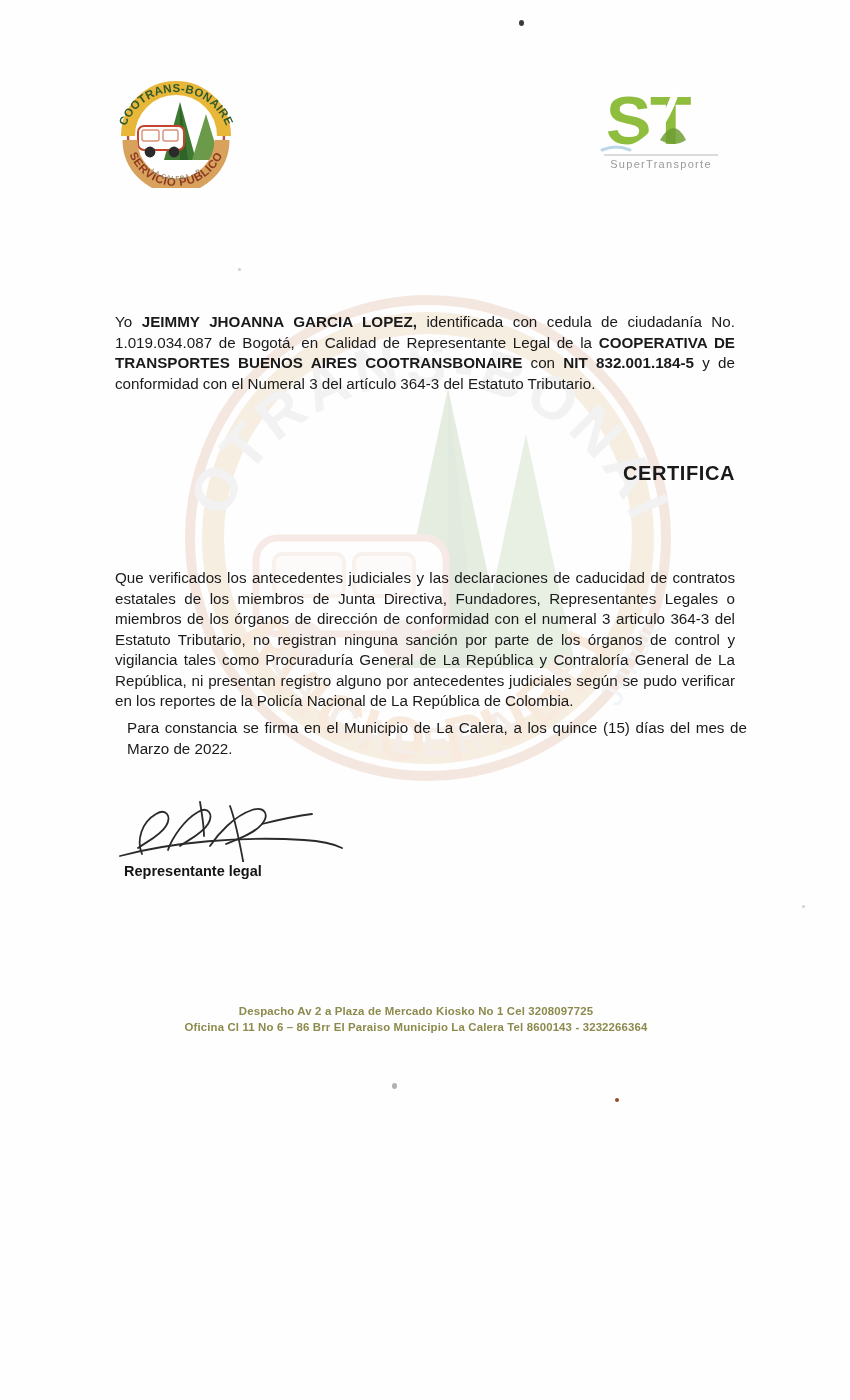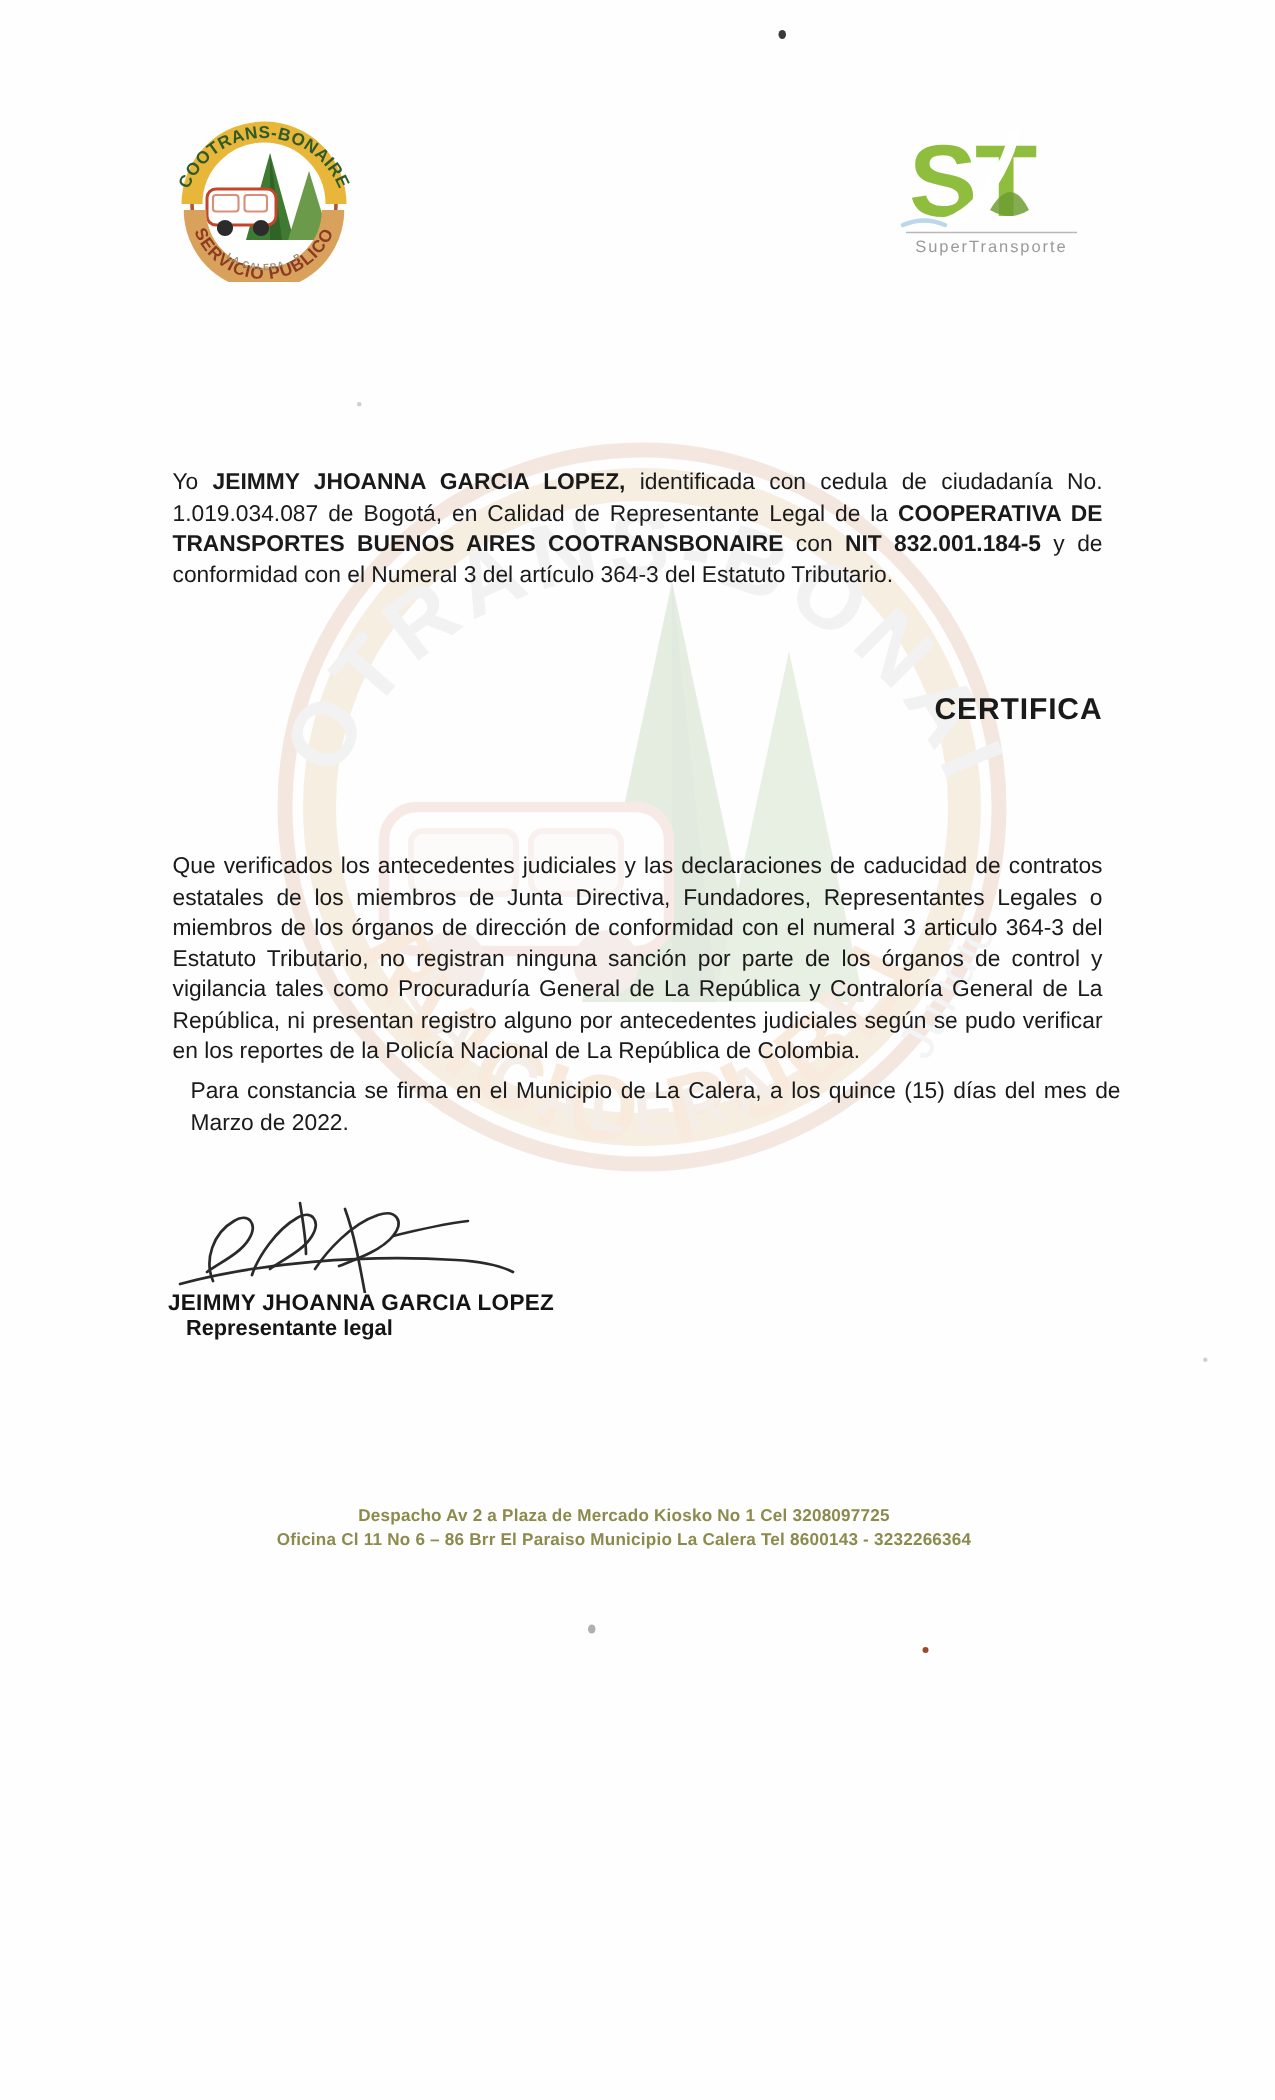--- a/index.html
+++ b/index.html
@@ -255,21 +255,20 @@
       <g fill="none" stroke="#2a2a2a" stroke-width="1.8" stroke-linecap="round">
         <path d="M 30,54 C 24,40 30,22 44,14 C 54,8 60,16 54,26 C 48,36 34,42 26,48"></path>
         <path d="M 56,50 C 60,38 72,20 86,12 C 96,6 102,14 96,24 C 90,34 76,40 68,46"></path>
         <path d="M 98,46 C 106,34 122,16 140,10 C 152,6 158,14 150,24 C 142,34 124,40 114,44"></path>
         <path d="M 150,24 C 166,20 184,16 200,14"></path>
         <path d="M 8,56 C 60,42 130,36 192,40 C 210,41 222,44 230,48"></path>
         <path d="M 118,6 C 124,22 128,44 132,66"></path>
         <path d="M 88,2 C 90,14 92,26 92,36"></path>
       </g>
     </svg>
-    <div class="sig-name">JEIMMY JHOANNA GARCIA LOPEZ</div>
     <div class="sig-role">Representante legal</div>
   </div>
 
   <div class="footer">
     <div>Despacho Av 2 a Plaza de Mercado Kiosko No 1 Cel 3208097725</div>
     <div>Oficina Cl 11 No 6 – 86 Brr El Paraiso Municipio La Calera Tel 8600143 - 3232266364</div>
   </div>
 
   <div class="speck" style="left:519px; top:20px; width:5px; height:6px; background:#3a3a3a;"></div>
   <div class="speck" style="left:392px; top:1083px; width:5px; height:6px; background:#b0b0b0;"></div>

